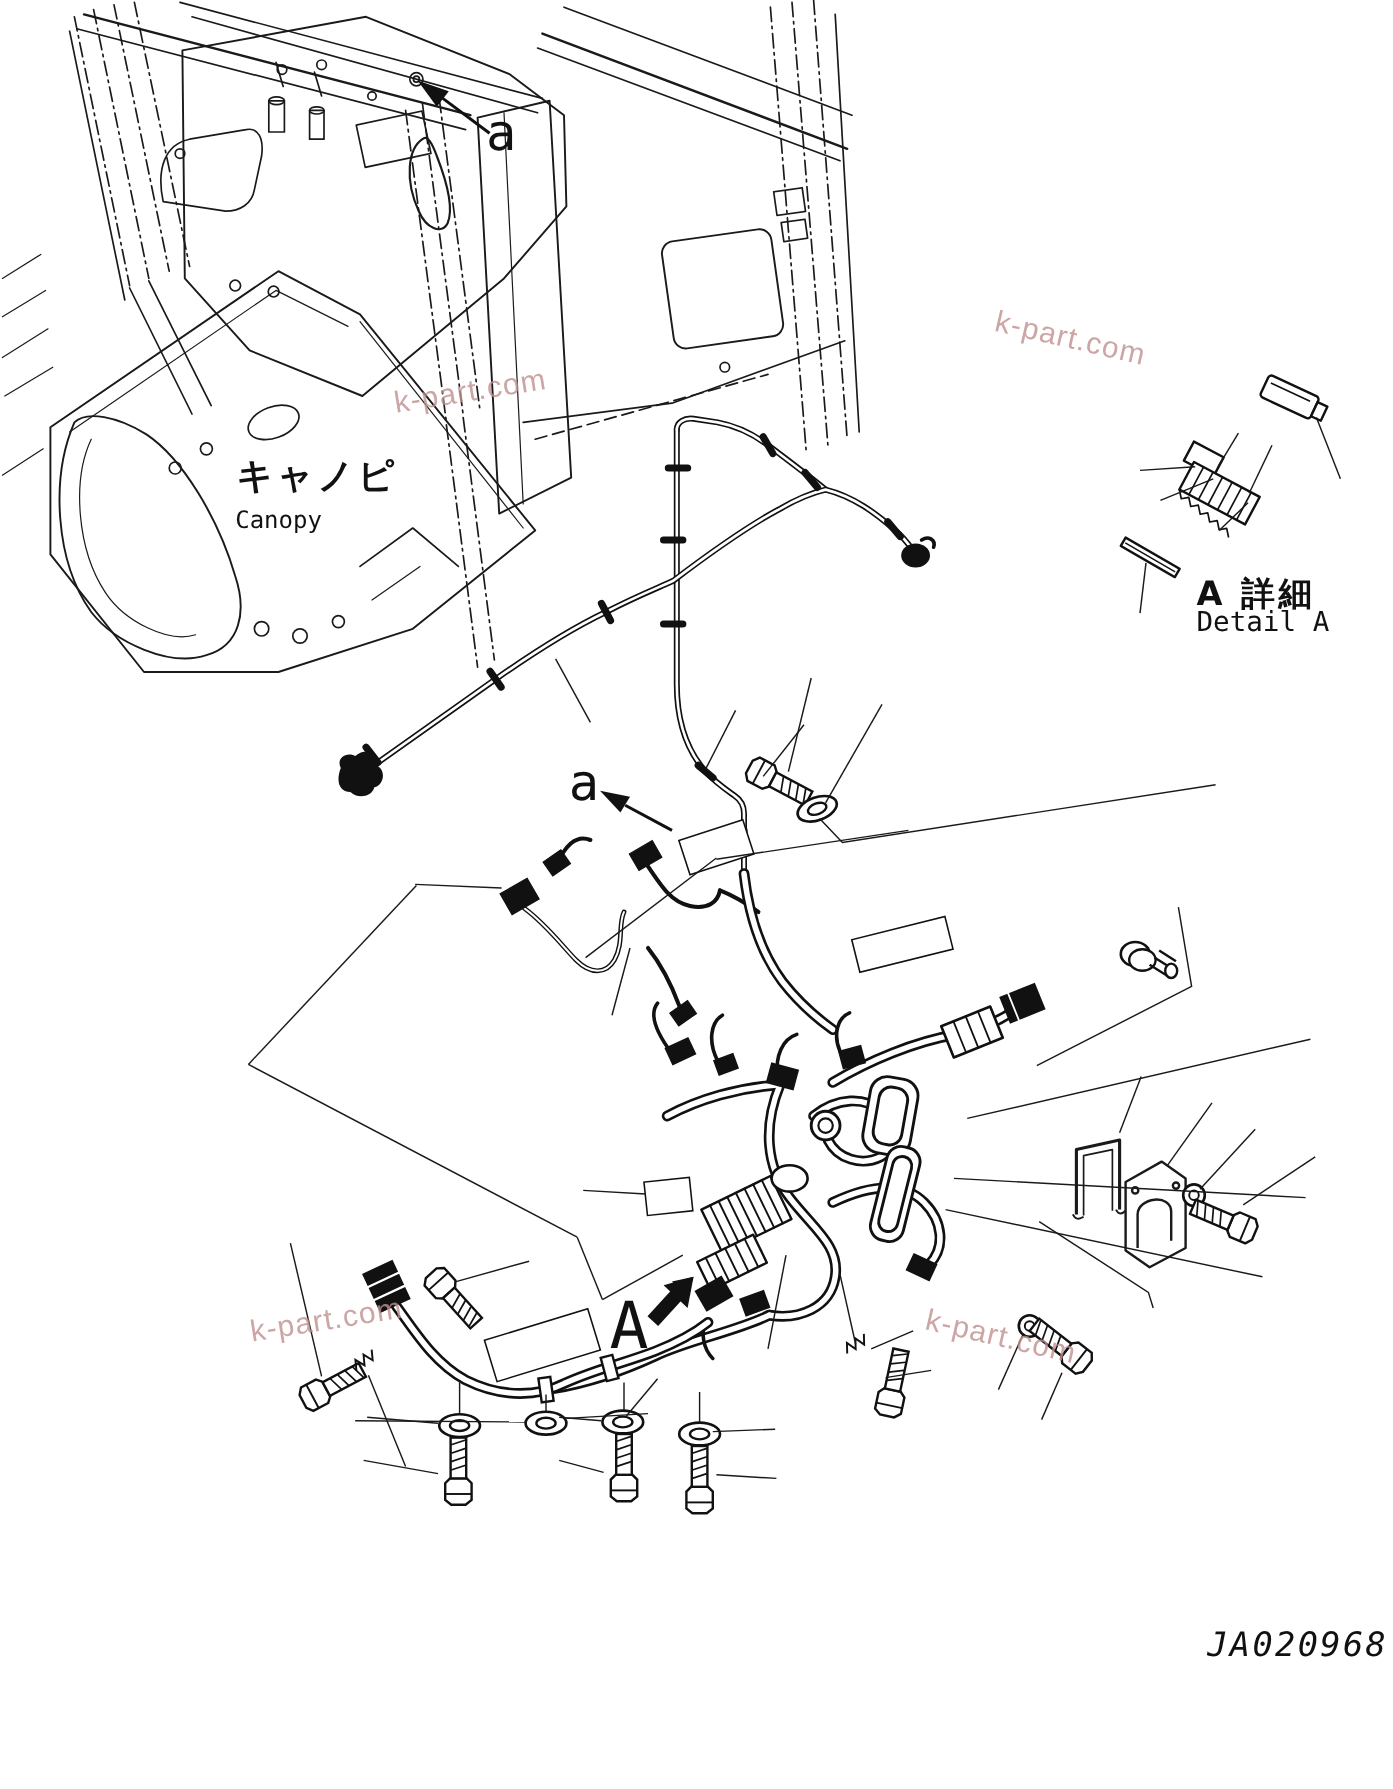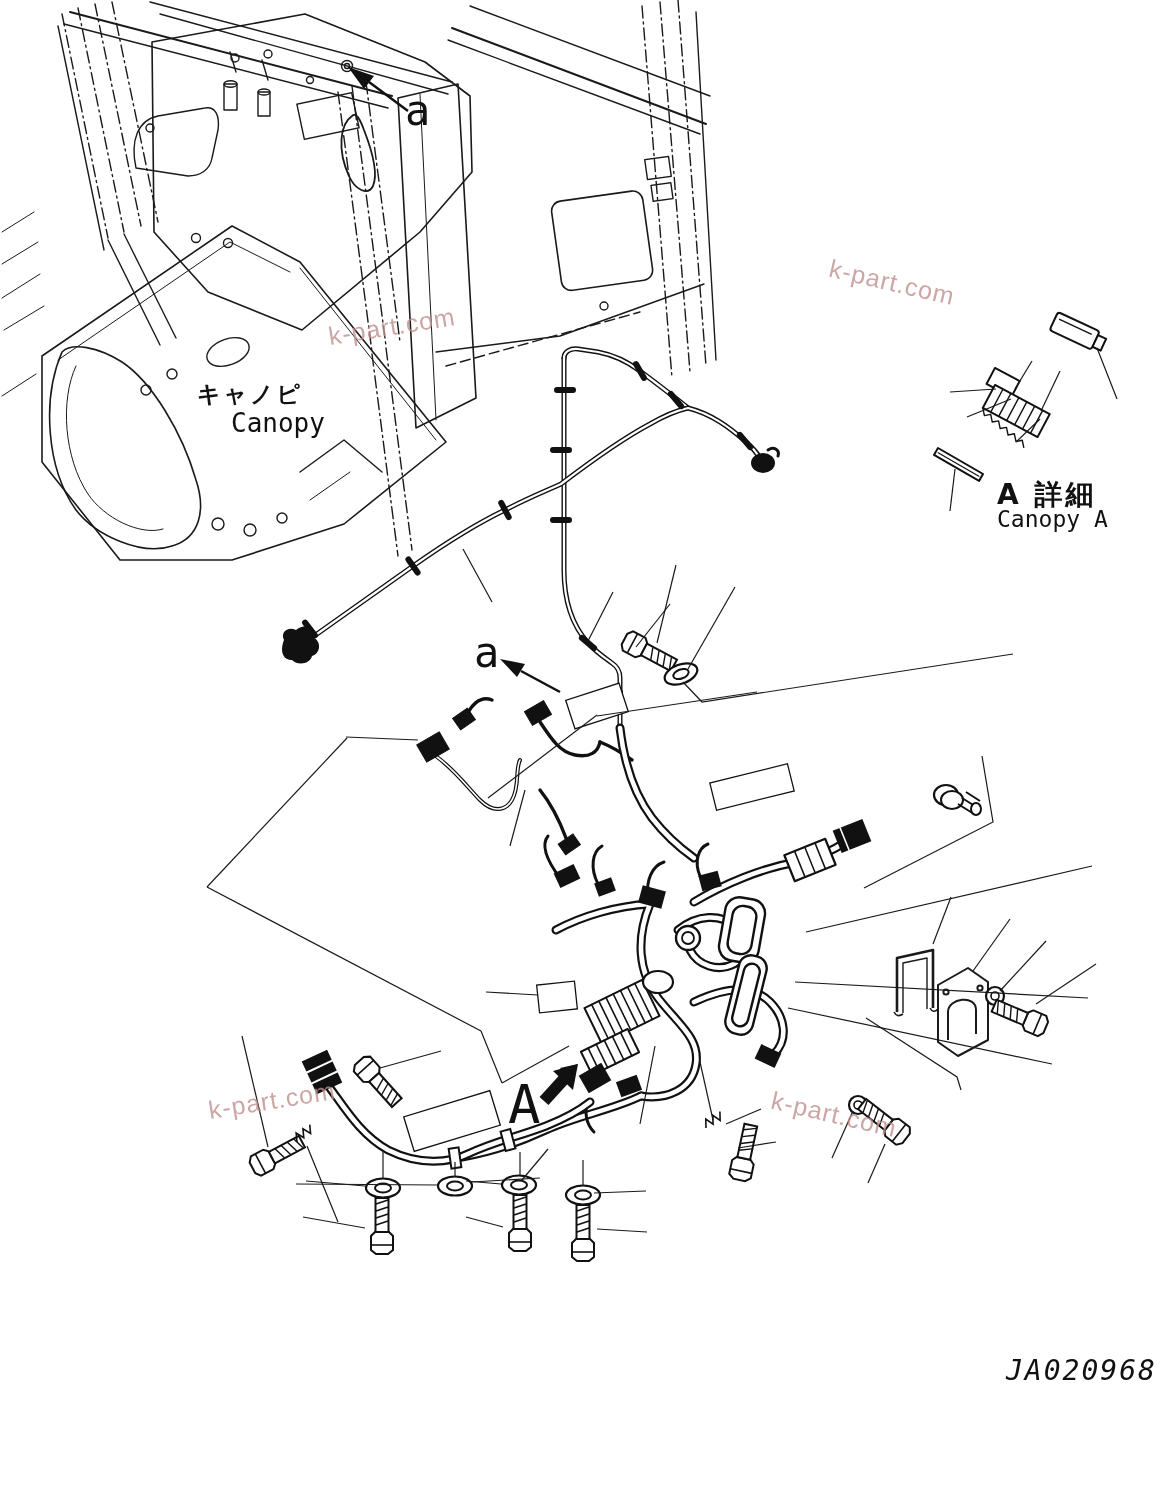--- a/index.html
+++ b/index.html
@@ -398,29 +398,29 @@
   <line x1="950" y1="392" x2="996" y2="389"></line>
   <line x1="967" y1="417" x2="1011" y2="399"></line>
   <line x1="1032" y1="361" x2="1015" y2="389"></line>
   <line x1="1060" y1="371" x2="1041" y2="411"></line>
   <line x1="1016" y1="442" x2="1040" y2="419"></line>
   <line x1="1097" y1="348" x2="1117" y2="399"></line>
   <line x1="955" y1="469" x2="950" y2="511"></line>
 </g>
 </svg>
 
-<div class="lbl jp" style="left:197px;top:383px;font-size:23px;letter-spacing:3px;">キャノピ</div>
-<div class="lbl" style="left:196px;top:410px;font-size:26px;margin-left:35px;">Canopy</div>
+<div class="lbl jp" style="left:197px;top:383px;font-size:30px;letter-spacing:3px;">キャノピ</div>
+<div class="lbl" style="left:196px;top:423px;font-size:20px;">Canopy</div>
 
 <div class="lbl" style="left:405px;top:90px;font-size:42px;">a</div>
 <div class="lbl" style="left:474px;top:632px;font-size:42px;">a</div>
 <div class="lbl" style="left:508px;top:1078px;font-size:54px;">A</div>
 
 <div class="lbl jp" style="left:997px;top:481px;font-size:28px;letter-spacing:3px;">A 詳細</div>
-<div class="lbl" style="left:997px;top:508px;font-size:23px;">Canopy A</div>
+<div class="lbl" style="left:997px;top:508px;font-size:23px;">Detail A</div>
 
 <div class="lbl" style="left:1006px;top:1357px;font-size:28px;letter-spacing:2px;font-style:italic;">JA020968</div>
 
 <div class="watermark rotP" style="left: 828px; top: 268px; color: rgb(192, 143, 143);">k-part.com</div>
 <div class="watermark rotN" style="left: 328px; top: 312px; color: rgb(192, 143, 143);">k-part.com</div>
 <div class="watermark rotN" style="left: 208px; top: 1086px; color: rgb(192, 143, 143);">k-part.com</div>
 <div class="watermark rotP" style="left: 770px; top: 1100px; color: rgb(192, 143, 143);">k-part.com</div>
 
 </div>
 

